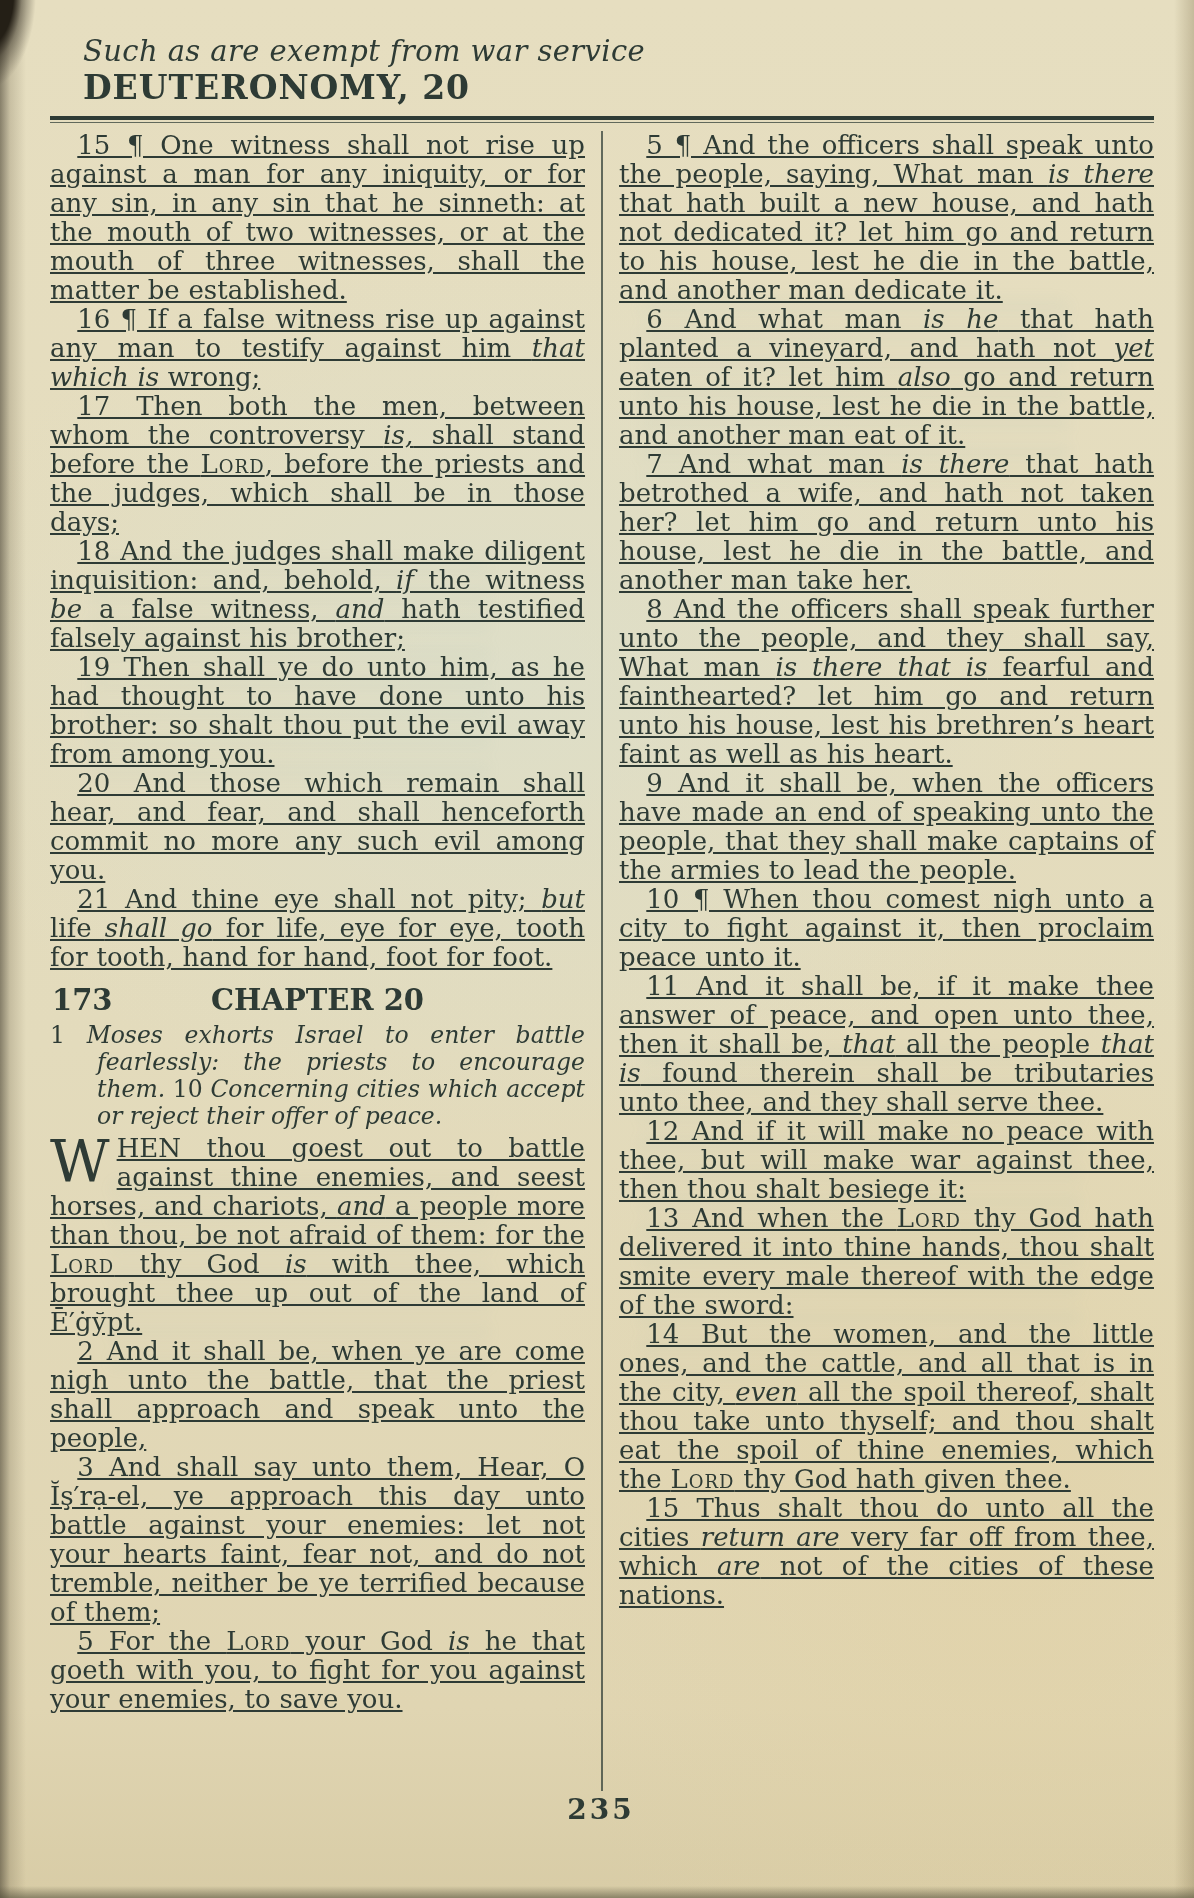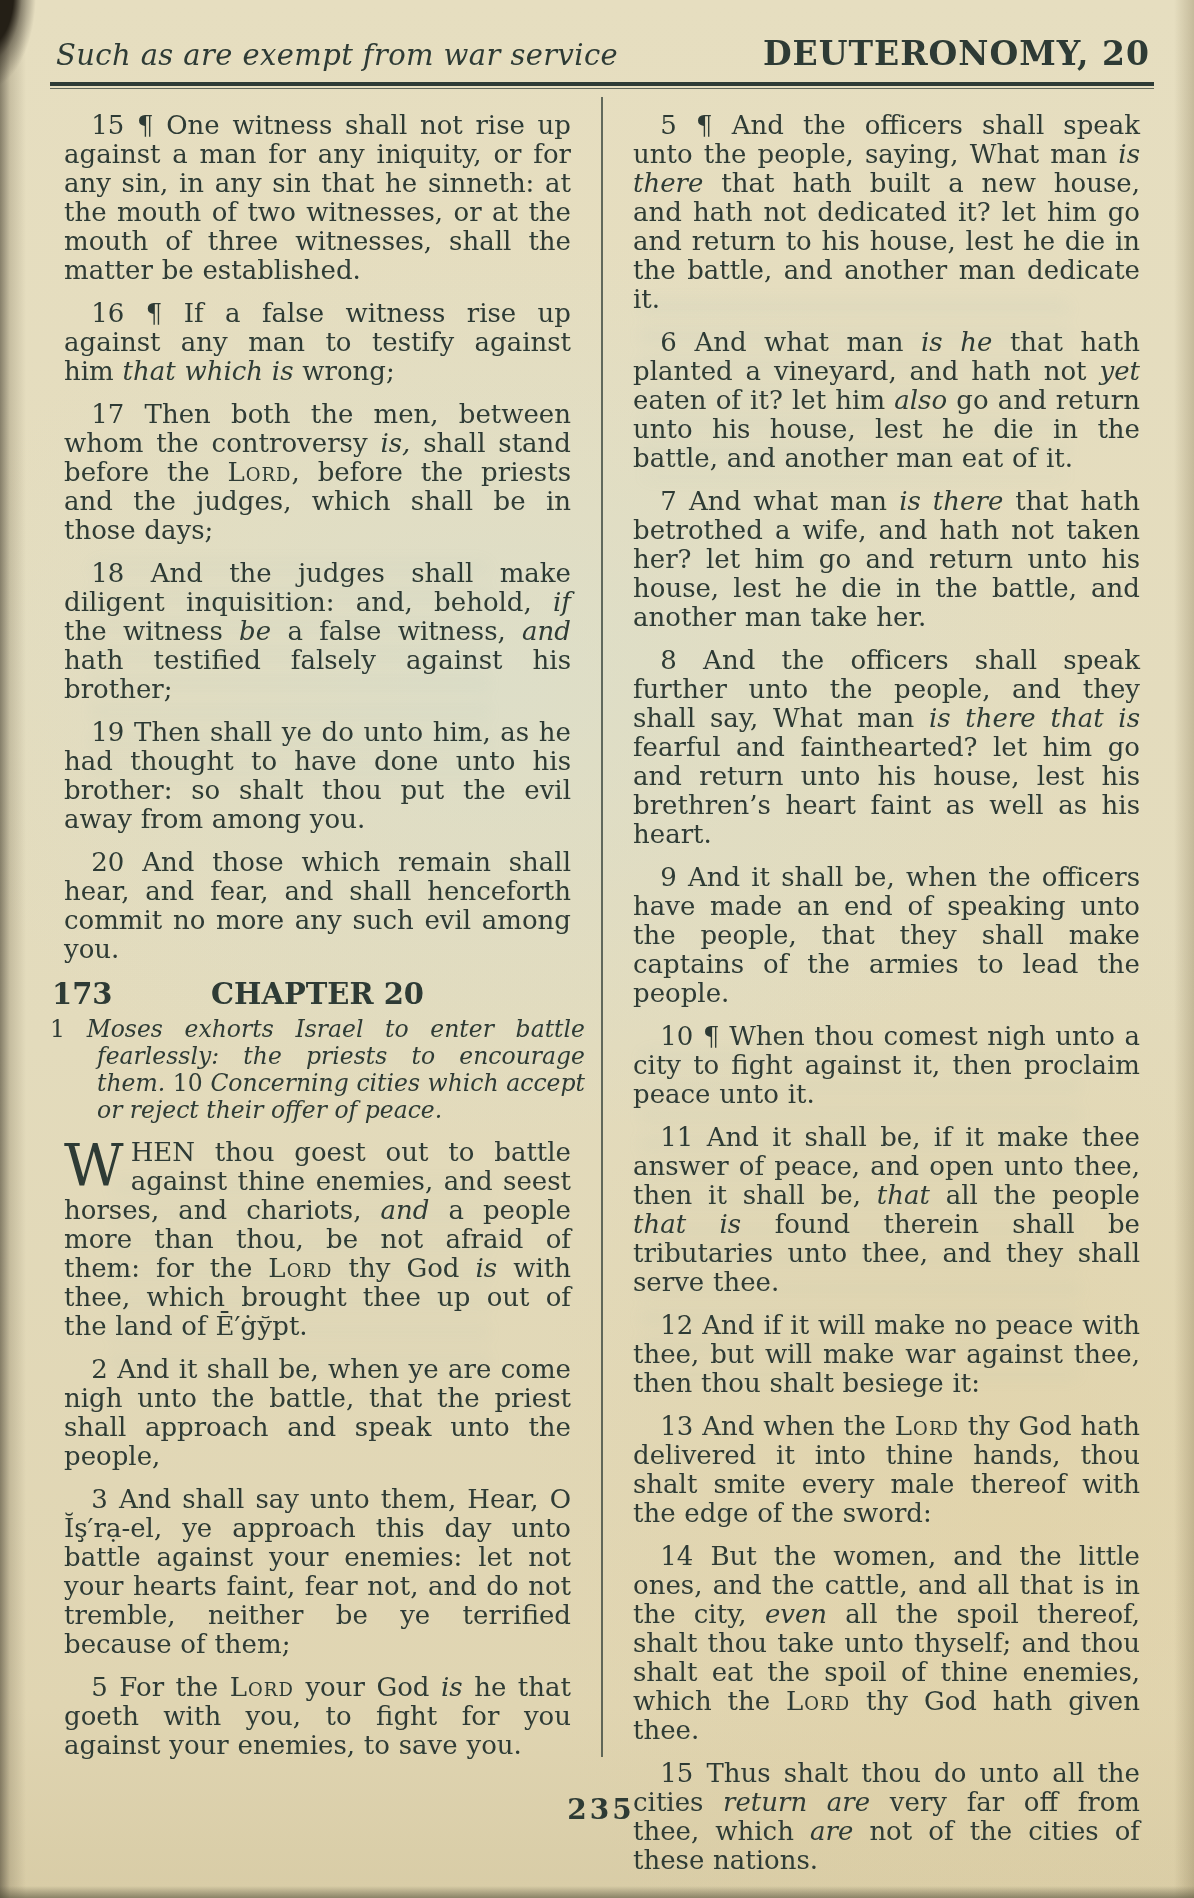--- a/index.html
+++ b/index.html
@@ -32,30 +32,30 @@
   .corner-blob{position:absolute;left:-14px;top:-16px;width:70px;height:120px;
     background:radial-gradient(ellipse 50px 95px at 0 10px,#241f16 0 55%,rgba(36,31,22,.45) 72%,rgba(36,31,22,0) 100%);
     pointer-events:none;}
   .ghost{position:absolute;filter:blur(7px);opacity:.5;pointer-events:none;border-radius:10px;}
   .g1{left:640px;top:300px;width:430px;height:180px;background:repeating-linear-gradient(180deg,rgba(150,180,170,.16) 0 14px,rgba(150,180,170,0) 14px 29px);}
   .g2{left:90px;top:560px;width:400px;height:220px;background:repeating-linear-gradient(180deg,rgba(150,180,170,.13) 0 14px,rgba(150,180,170,0) 14px 29px);}
   .g3{left:640px;top:1050px;width:440px;height:330px;background:repeating-linear-gradient(180deg,rgba(150,180,170,.15) 0 14px,rgba(150,180,170,0) 14px 29px);}
   .g4{left:110px;top:1180px;width:380px;height:200px;background:repeating-linear-gradient(180deg,rgba(150,180,170,.12) 0 14px,rgba(150,180,170,0) 14px 29px);}
 
   .content{position:relative;padding:34px 40px 0 50px;height:100%;}
-  .page-header{display:flex;justify-content:space-between;align-items:baseline;padding:0 4px 0 6px;}
+  .page-header{display:flex;justify-content:space-between;align-items:baseline;padding:0 4px 0 6px;flex-direction:column;}
   .running-title{font-style:italic;font-size:29px;letter-spacing:.4px;}
   .book-title{font-weight:700;font-size:33px;letter-spacing:1px;margin-left:27px;}
   .rule{margin-top:9px;height:7px;border-top:4px solid var(--ink);border-bottom:1px solid var(--ink-soft);}
 
   .columns{position:relative;display:flex;gap:34px;margin-top:8px;}
   .col{flex:1 1 0;min-width:0;}
   .col-divider{position:absolute;left:50%;top:0;width:2px;height:1660px;background:var(--ink-soft);transform:translateX(-50%);}
 
-  .verse{margin:14px;text-indent:1.05em;text-align:justify;font-size:26px;line-height:29px;word-spacing:.02em;}
+  .verse{margin:0;text-indent:1.05em;text-align:justify;font-size:26px;line-height:29px;word-spacing:.02em;text-decoration:underline;}
   .it{font-style:italic;}
   .sc{font-variant:small-caps;letter-spacing:.04em;}
   .chapter-head{position:relative;text-align:center;margin:12px 0 6px;font-weight:700;font-size:29px;line-height:32px;}
   .chap-marker{position:absolute;left:2px;top:0;font-weight:700;}
   .summary{margin:2px 0 4px;font-size:23.5px;line-height:27px;padding-left:2em;text-indent:-2em;text-align:justify;}
   .dropcap-verse{text-indent:0;}
   .dropcap{float:left;font-size:58px;line-height:49px;padding:3px 7px 0 0;font-weight:400;}
 
   .page-number{position:absolute;left:8px;right:0;bottom:72px;text-align:center;font-weight:700;font-size:28px;letter-spacing:3px;}
 </style>
@@ -76,20 +76,21 @@
     <div class="rule"></div>
 
     <div class="columns">
       <div class="col">
           <p class="verse"><span>15 ¶ One witness shall not rise up against a man for any iniquity, or for any sin, in any sin that he sinneth: at the mouth of two witnesses, or at the mouth of three witnesses, shall the matter be established.</span></p>
           <p class="verse"><span>16 ¶ If a false witness rise up against any man to testify against him </span><span class="it">that which is</span><span> wrong;</span></p>
           <p class="verse"><span>17 Then both the men, between whom the controversy </span><span class="it">is,</span><span> shall stand before the </span><span class="sc">Lord</span><span>, before the priests and the judges, which shall be in those days;</span></p>
           <p class="verse"><span>18 And the judges shall make diligent inquisition: and, behold, </span><span class="it">if</span><span> the witness </span><span class="it">be</span><span> a false witness, </span><span class="it">and</span><span> hath testified falsely against his brother;</span></p>
           <p class="verse"><span>19 Then shall ye do unto him, as he had thought to have done unto his brother: so shalt thou put the evil away from among you.</span></p>
           <p class="verse"><span>20 And those which remain shall hear, and fear, and shall henceforth commit no more any such evil among you.</span></p>
+          <p class="verse"><span>21 And thine eye shall not pity; </span><span class="it">but</span><span> life </span><span class="it">shall go</span><span> for life, eye for eye, tooth for tooth, hand for hand, foot for foot.</span></p>
           <div class="chapter-head"><span class="chap-marker">173</span><span>CHAPTER 20</span></div>
           <p class="summary"><span>1 </span><span class="it">Moses exhorts Israel to enter battle fearlessly: the priests to encourage them.</span><span>  10 </span><span class="it">Concerning cities which accept or reject their offer of peace.</span></p>
           <p class="verse dropcap-verse"><span class="dropcap">W</span><span>HEN thou goest out to battle against thine enemies, and seest horses, and chariots, </span><span class="it">and</span><span> a people more than thou, be not afraid of them: for the </span><span class="sc">Lord</span><span> thy God </span><span class="it">is</span><span> with thee, which brought thee up out of the land of Ē′ġўpt.</span></p>
           <p class="verse"><span>2 And it shall be, when ye are come nigh unto the battle, that the priest shall approach and speak unto the people,</span></p>
           <p class="verse"><span>3 And shall say unto them, Hear, O Ĭş′rạ-el, ye approach this day unto battle against your enemies: let not your hearts faint, fear not, and do not tremble, neither be ye terrified because of them;</span></p>
           <p class="verse"><span>5 For the </span><span class="sc">Lord</span><span> your God </span><span class="it">is</span><span> he that goeth with you, to fight for you against your enemies, to save you.</span></p>
         </div>
       <div class="col">
           <p class="verse"><span>5 ¶ And the officers shall speak unto the people, saying, What man </span><span class="it">is there</span><span> that hath built a new house, and hath not dedicated it? let him go and return to his house, lest he die in the battle, and another man dedicate it.</span></p>
           <p class="verse"><span>6 And what man </span><span class="it">is he</span><span> that hath planted a vineyard, and hath not </span><span class="it">yet</span><span> eaten of it? let him </span><span class="it">also</span><span> go and return unto his house, lest he die in the battle, and another man eat of it.</span></p>

